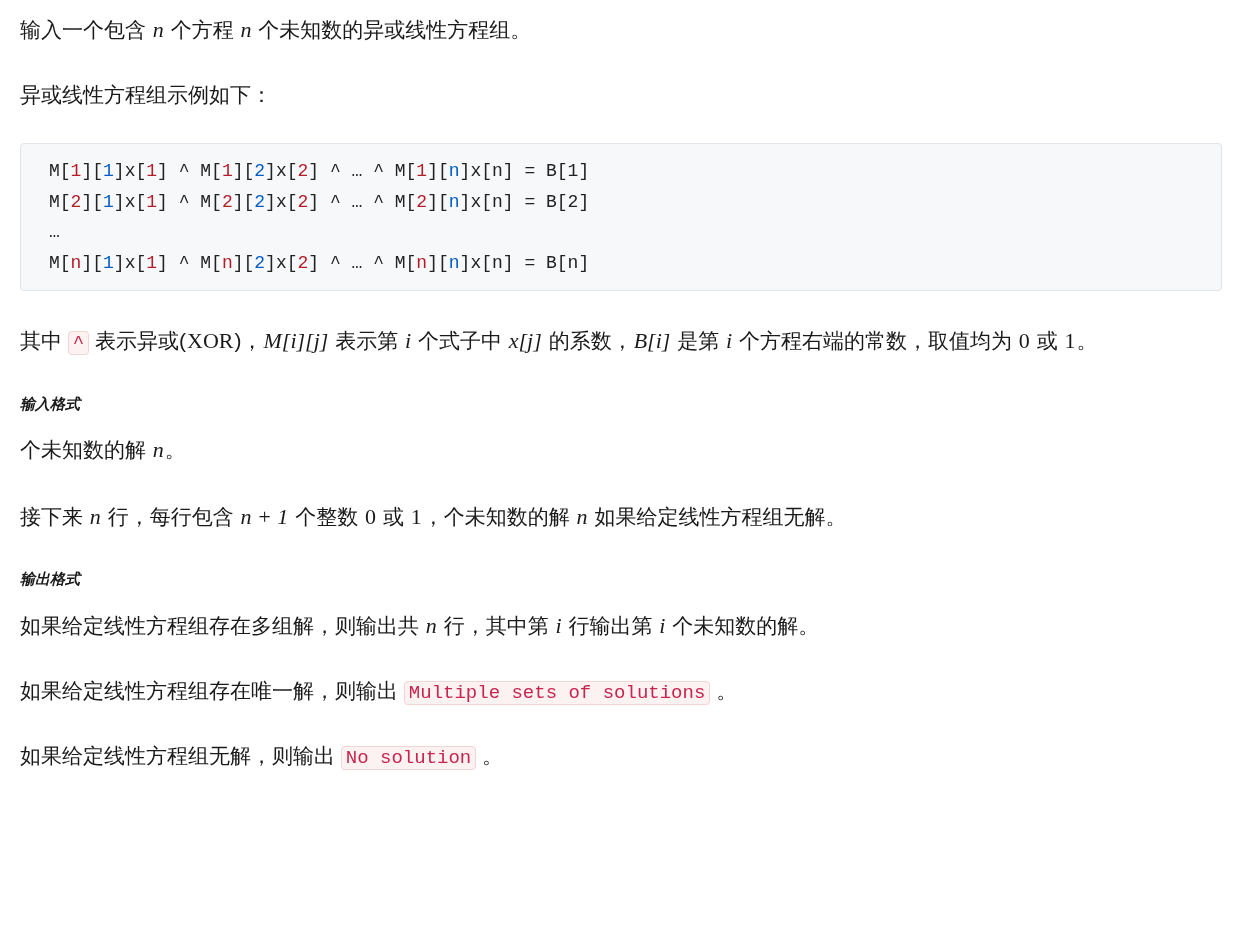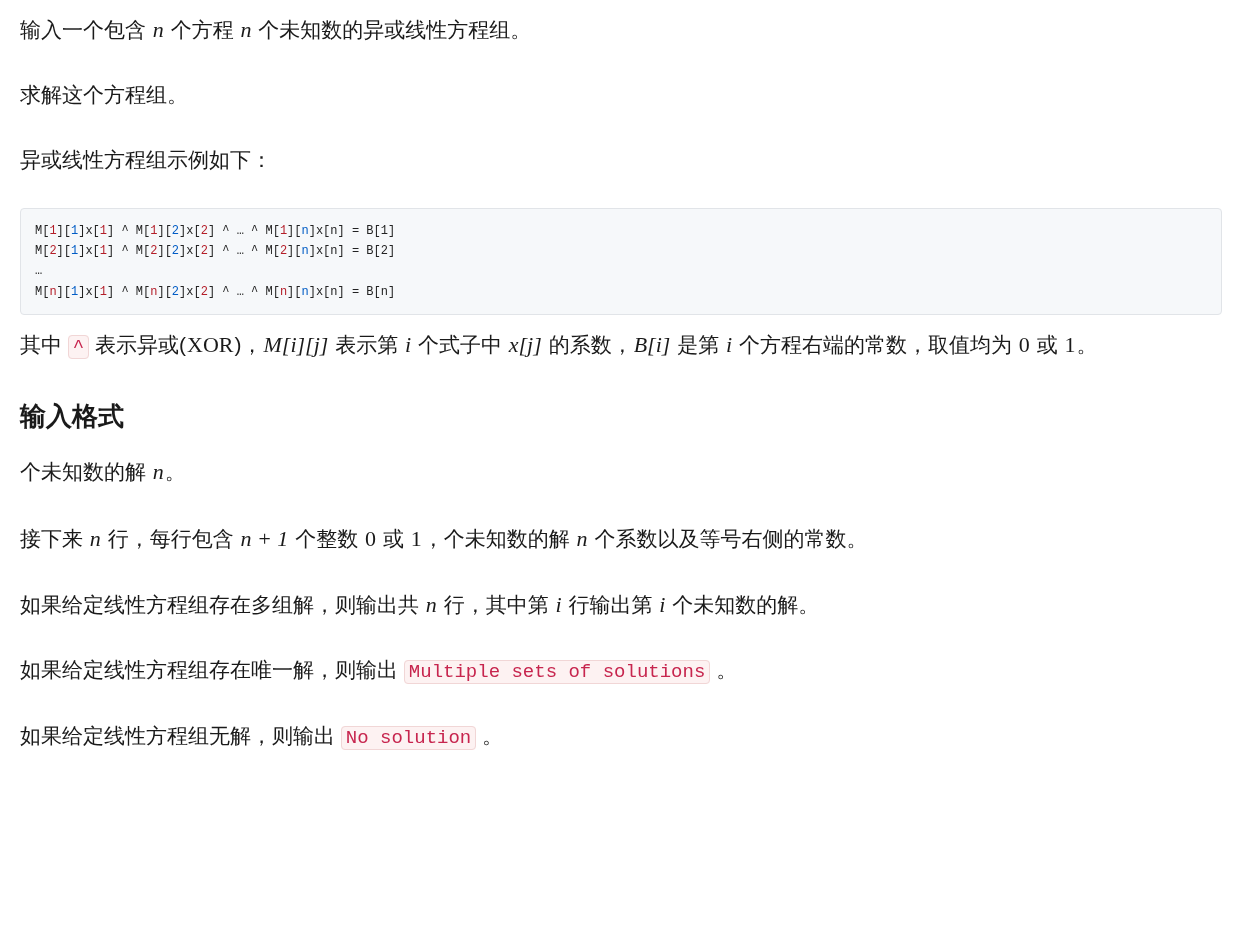--- a/index.html
+++ b/index.html
@@ -31,81 +31,82 @@
   .mn {
     font-family: "Times New Roman", Times, serif;
     font-style: normal;
     font-size: 22px;
     padding: 0 1px;
   }
   pre.codeblock {
     background: #f6f8fa;
     border: 1px solid #e1e4e8;
     border-radius: 4px;
-    padding: 12px 14px;
-    margin: 0 0 12px 0;
+    padding: 12px 28px;
+    margin: 0 0 32px 0;
     overflow-x: auto;
     font-family: "SFMono-Regular", Consolas, "Liberation Mono", Menlo, monospace;
-    font-size: 12px;
+    font-size: 18px;
     line-height: 1.7;
     white-space: pre;
     color: #222;
   }
   pre.codeblock .num  { color: #b31d28; }
   pre.codeblock .num2 { color: #005cc5; }
   pre.codeblock .var  { color: #b31d28; }
   pre.codeblock .kw   { color: #005cc5; }
   code.inline {
     background: #fdf2f2;
     border: 1px solid #f1d6d6;
     border-radius: 4px;
     padding: 0 4px;
     font-family: "SFMono-Regular", Consolas, "Liberation Mono", Menlo, monospace;
     font-size: 19px;
     color: #c7254e;
   }
   h3.sec {
-    font-size: 26px;
+    font-size: 15px;
     font-weight: 700;
     margin: 32px 0 16px 0;
+    font-style: italic;
   }
 </style>
 </head>
 <body>
 
 <div class="page">
 
   <p class="para">
     <span>输入一个包含 </span><span class="mi">n</span><span> 个方程 </span><span class="mi">n</span><span> 个未知数的异或线性方程组。</span>
   </p>
 
 
-  <p class="para">求解这个方程组。</p>
 
   <p class="para">异或线性方程组示例如下：</p>
 
   <pre class="codeblock"><span>M[</span><span class="num">1</span><span>][</span><span class="num2">1</span><span>]x[</span><span class="num">1</span><span>] ^ M[</span><span class="num">1</span><span>][</span><span class="num2">2</span><span>]x[</span><span class="num">2</span><span>] ^ … ^ M[</span><span class="num">1</span><span>][</span><span class="kw">n</span><span>]x[n] = B[1]</span>
 <span>M[</span><span class="num">2</span><span>][</span><span class="num2">1</span><span>]x[</span><span class="num">1</span><span>] ^ M[</span><span class="num">2</span><span>][</span><span class="num2">2</span><span>]x[</span><span class="num">2</span><span>] ^ … ^ M[</span><span class="num">2</span><span>][</span><span class="kw">n</span><span>]x[n] = B[2]</span>
 <span>…</span>
 <span>M[</span><span class="var">n</span><span>][</span><span class="num2">1</span><span>]x[</span><span class="num">1</span><span>] ^ M[</span><span class="var">n</span><span>][</span><span class="num2">2</span><span>]x[</span><span class="num">2</span><span>] ^ … ^ M[</span><span class="var">n</span><span>][</span><span class="kw">n</span><span>]x[n] = B[n]</span></pre>
 
   <p class="para">
     <span>其中 </span><code class="inline">^</code><span> 表示异或(</span><span class="mi" style="font-style:normal;">XOR</span><span>)，</span><span class="mi">M[i][j]</span><span> 表示第 </span><span class="mi">i</span><span> 个式子中 </span><span class="mi">x[j]</span><span> 的系数，</span><span class="mi">B[i]</span><span> 是第 </span><span class="mi">i</span><span> 个方程右端的常数，取值均为 </span><span class="mn">0</span><span> 或 </span><span class="mn">1</span><span>。</span>
   </p>
 
   <h3 class="sec">输入格式</h3>
 
   <p class="para">
     <span>个未知数的解 </span><span class="mi">n</span><span>。</span>
   </p>
 
   <p class="para">
-    <span>接下来 </span><span class="mi">n</span><span> 行，每行包含 </span><span class="mi">n + 1</span><span> 个整数 </span><span class="mn">0</span><span> 或 </span><span class="mn">1</span><span>，个未知数的解 </span><span class="mi">n</span><span> 个系数以及等号右侧的常数。</span>
+    <span>接下来 </span><span class="mi">n</span><span> 行，每行包含 </span><span class="mi">n + 1</span><span> 个整数 </span><span class="mn">0</span><span> 或 </span><span class="mn">1</span><span>，个未知数的解 </span><span class="mi">n</span><span> 如果给定线性方程组无解。</span>
   </p>
 
+  <h3 class="sec">输出格式</h3>
 
   <p class="para">
     <span>如果给定线性方程组存在多组解，则输出共 </span><span class="mi">n</span><span> 行，其中第 </span><span class="mi">i</span><span> 行输出第 </span><span class="mi">i</span><span> 个未知数的解。</span>
   </p>
 
   <p class="para">
     <span>如果给定线性方程组存在唯一解，则输出 </span><code class="inline">Multiple sets of solutions</code><span> 。</span>
   </p>
 
   <p class="para">

